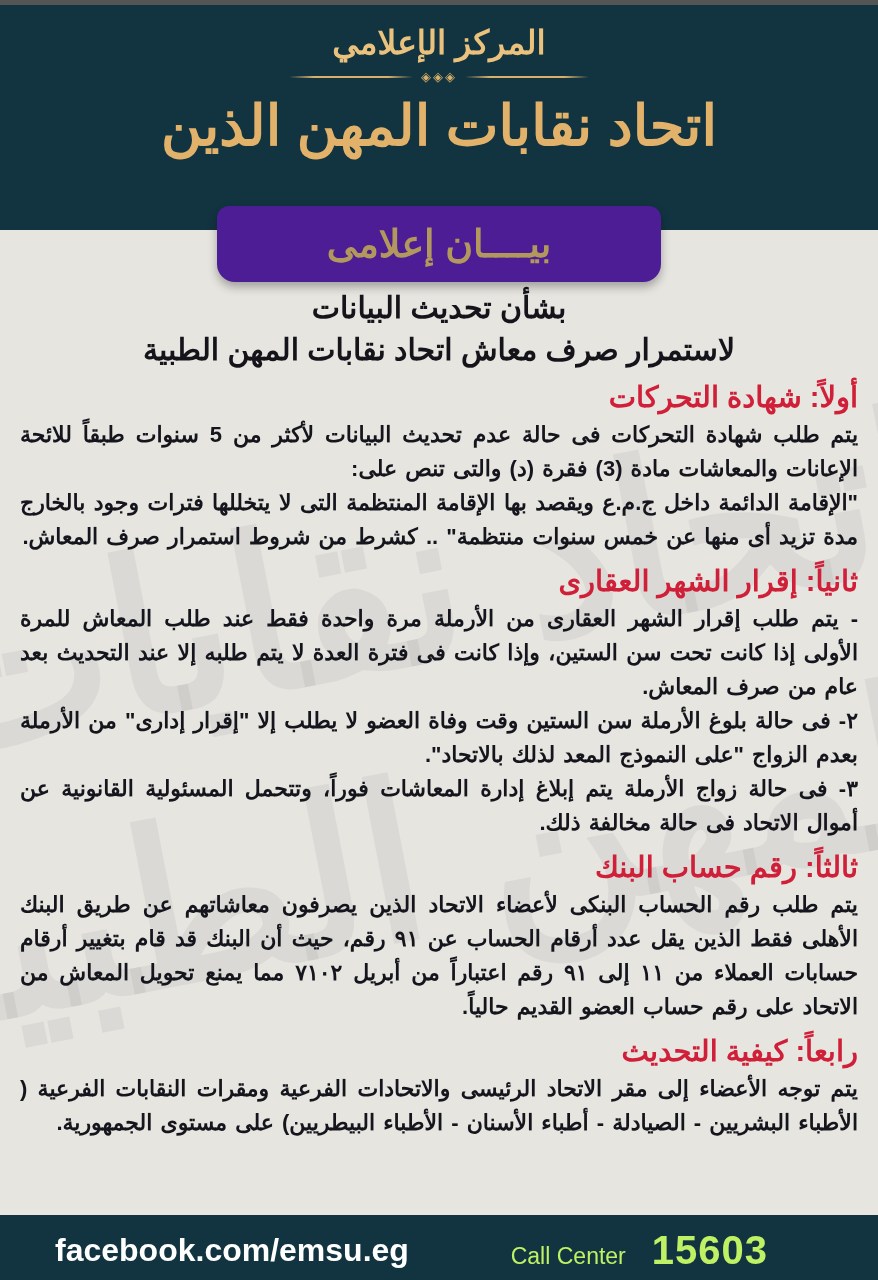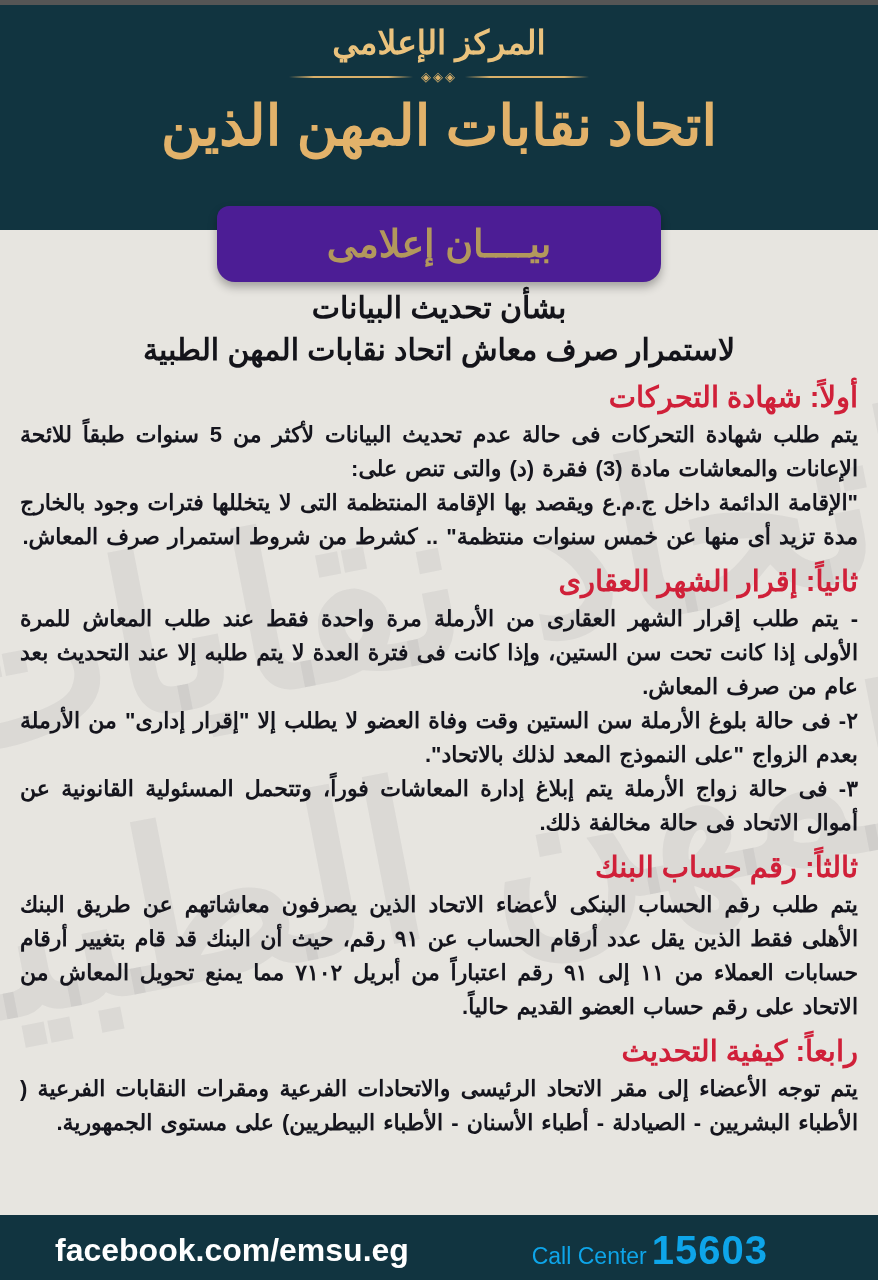--- a/index.html
+++ b/index.html
@@ -49,21 +49,21 @@
   .para{
     margin:0;font-size:22px;line-height:34px;font-weight:bold;color:#15151d;
     text-align:justify;text-justify:inter-word;word-spacing:2px;
   }
   
   .footer{
     flex:0 0 auto;height:70px;background:#113440;display:flex;align-items:center;
     justify-content:space-between;padding:0 110px 0 55px;direction:ltr;z-index:2;
   }
   .fb{color:#ffffff;font-weight:bold;font-size:32px;}
-  .call{display:flex;align-items:baseline;gap:5px;color:#0ea5e9;}
+  .call{display:flex;align-items:baseline;gap:26px;color:#bef264;}
   .call-label{font-size:23px;font-weight:normal;}
   .call-number{font-size:40px;font-weight:bold;letter-spacing:1px;}
 </style>
 </head>
 <body>
 
 <div class="page">
 
   <header class="header">
     <div class="media-center">المركز الإعلامي</div>

